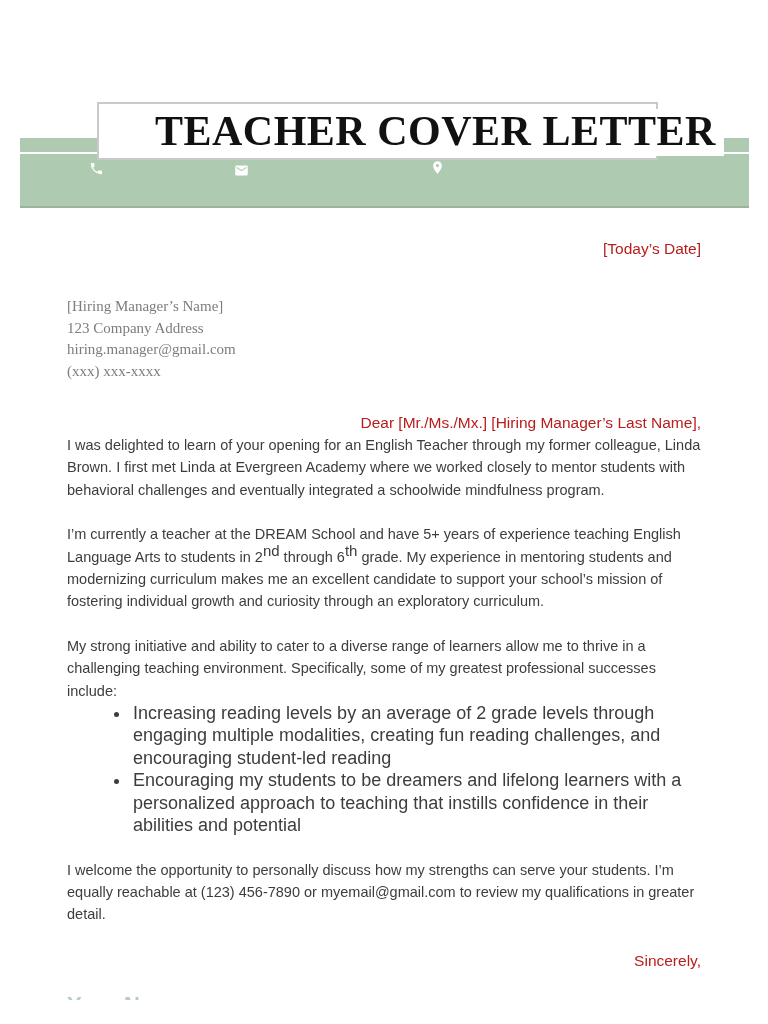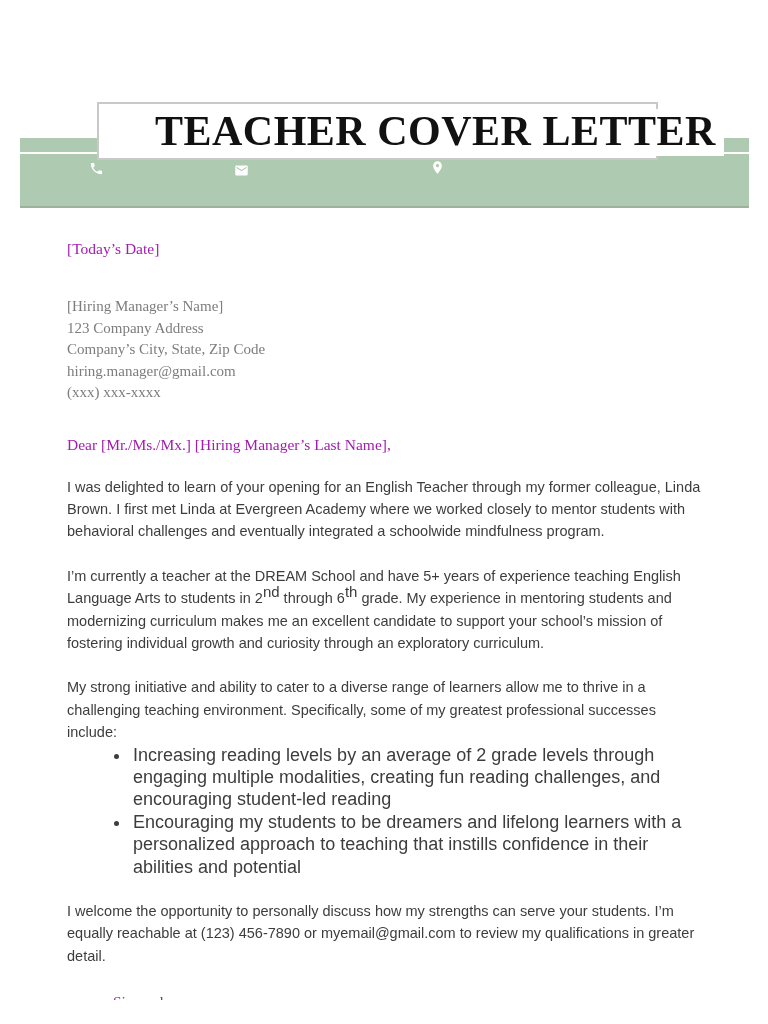--- a/index.html
+++ b/index.html
@@ -61,34 +61,35 @@
   }
 
   
   .letter {
     position:absolute;
     left:67px; top:238px;
     width:634px;
     color:#3d3d3d;
   }
   .serif {
-    font-family:Liberation Serif, serif;
+    font-family:Liberation Sans, sans-serif;
     font-size:15.5px;
-    color:#a21caf;
+    color:#b91c1c;
     line-height:22px;
+    text-align:right;
   }
   .date { margin-bottom:36px; }
   .recipient {
     font-family:"Liberation Serif", serif;
     font-size:15px;
     color:#7d7d7d;
     line-height:21.5px;
     margin-bottom:30px;
   }
-  .salutation { margin-bottom:20px; }
+  .salutation { }
   .body-para {
     font-size:14.5px;
     line-height:22.4px;
     color:#3d3d3d;
     margin-top:22px;
   }
   .body-para.first { margin-top:0; }
   .sup { vertical-align:super; font-size:15px; line-height:0; }
   ul.successes {
     margin:0;
@@ -137,21 +138,20 @@
     <h1>TEACHER COVER LETTER</h1>
   </div>
 
   <div class="letter">
 
     <p class="serif date">[Today’s Date]</p>
 
     <div class="recipient">
       <p>[Hiring Manager’s Name]</p>
       <p>123 Company Address</p>
-      <p>Company’s City, State, Zip Code</p>
       <p>hiring.manager@gmail.com</p>
       <p>(xxx) xxx-xxxx</p>
     </div>
 
     <p class="serif salutation">Dear [Mr./Ms./Mx.] [Hiring Manager’s Last Name],</p>
 
     <p class="body-para first">I was delighted to learn of your opening for an English Teacher through my former colleague, Linda Brown. I first met Linda at Evergreen Academy where we worked closely to mentor students with behavioral challenges and eventually integrated a schoolwide mindfulness program.</p>
 
     <p class="body-para"><span>I’m currently a teacher at the DREAM School and have 5+ years of experience teaching English Language Arts to students in 2</span><span class="sup">nd</span><span> through 6</span><span class="sup">th</span><span> grade. My experience in mentoring students and modernizing curriculum makes me an excellent candidate to support your school’s mission of fostering individual growth and curiosity through an exploratory curriculum.</span></p>
 

